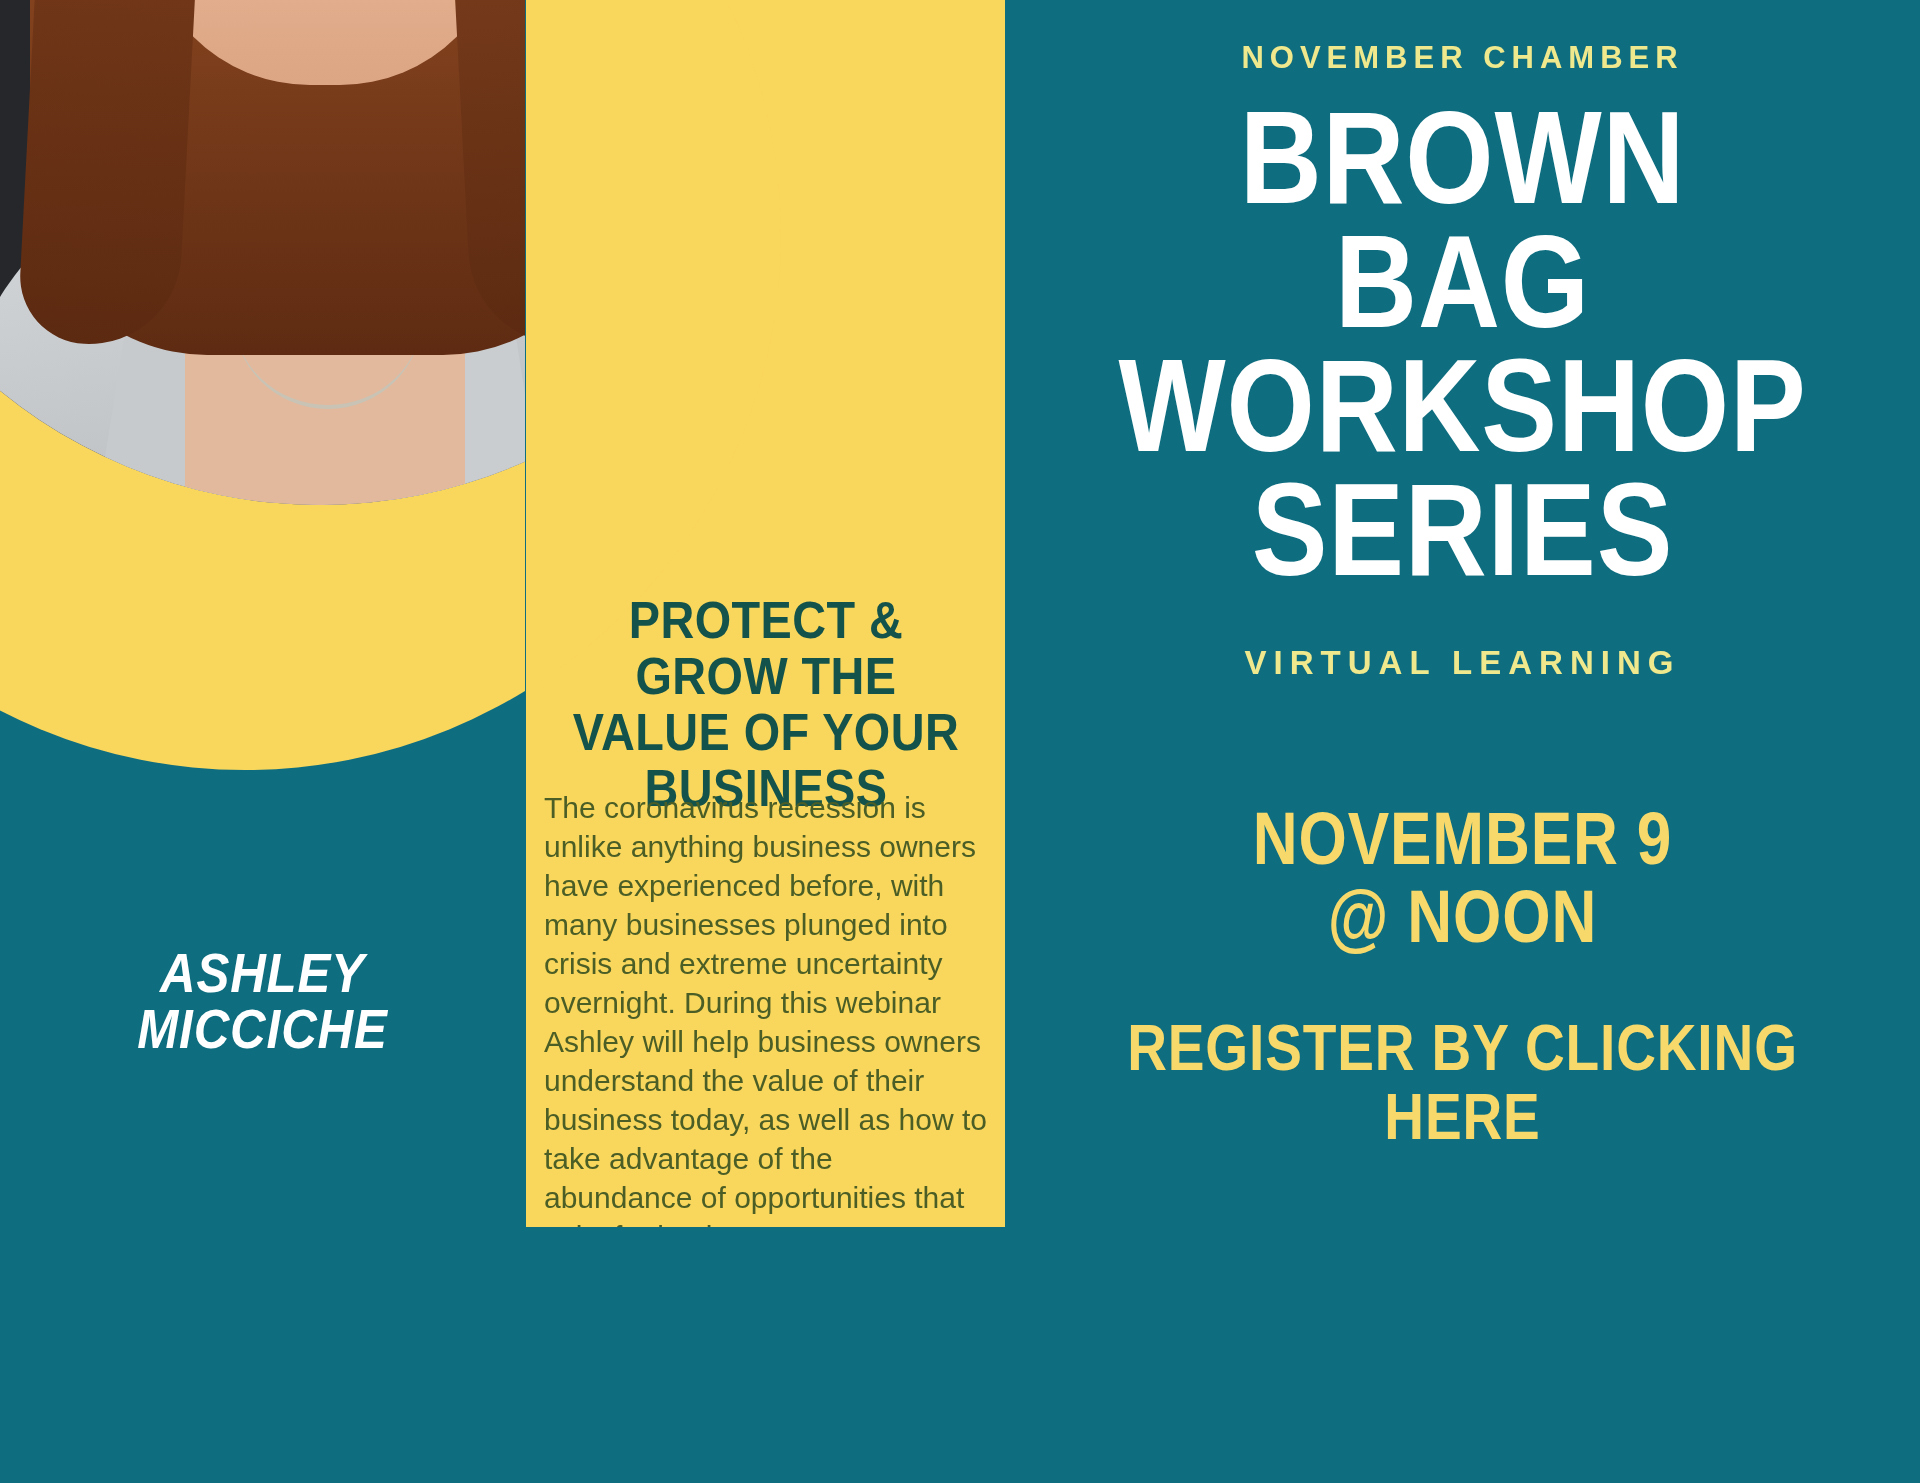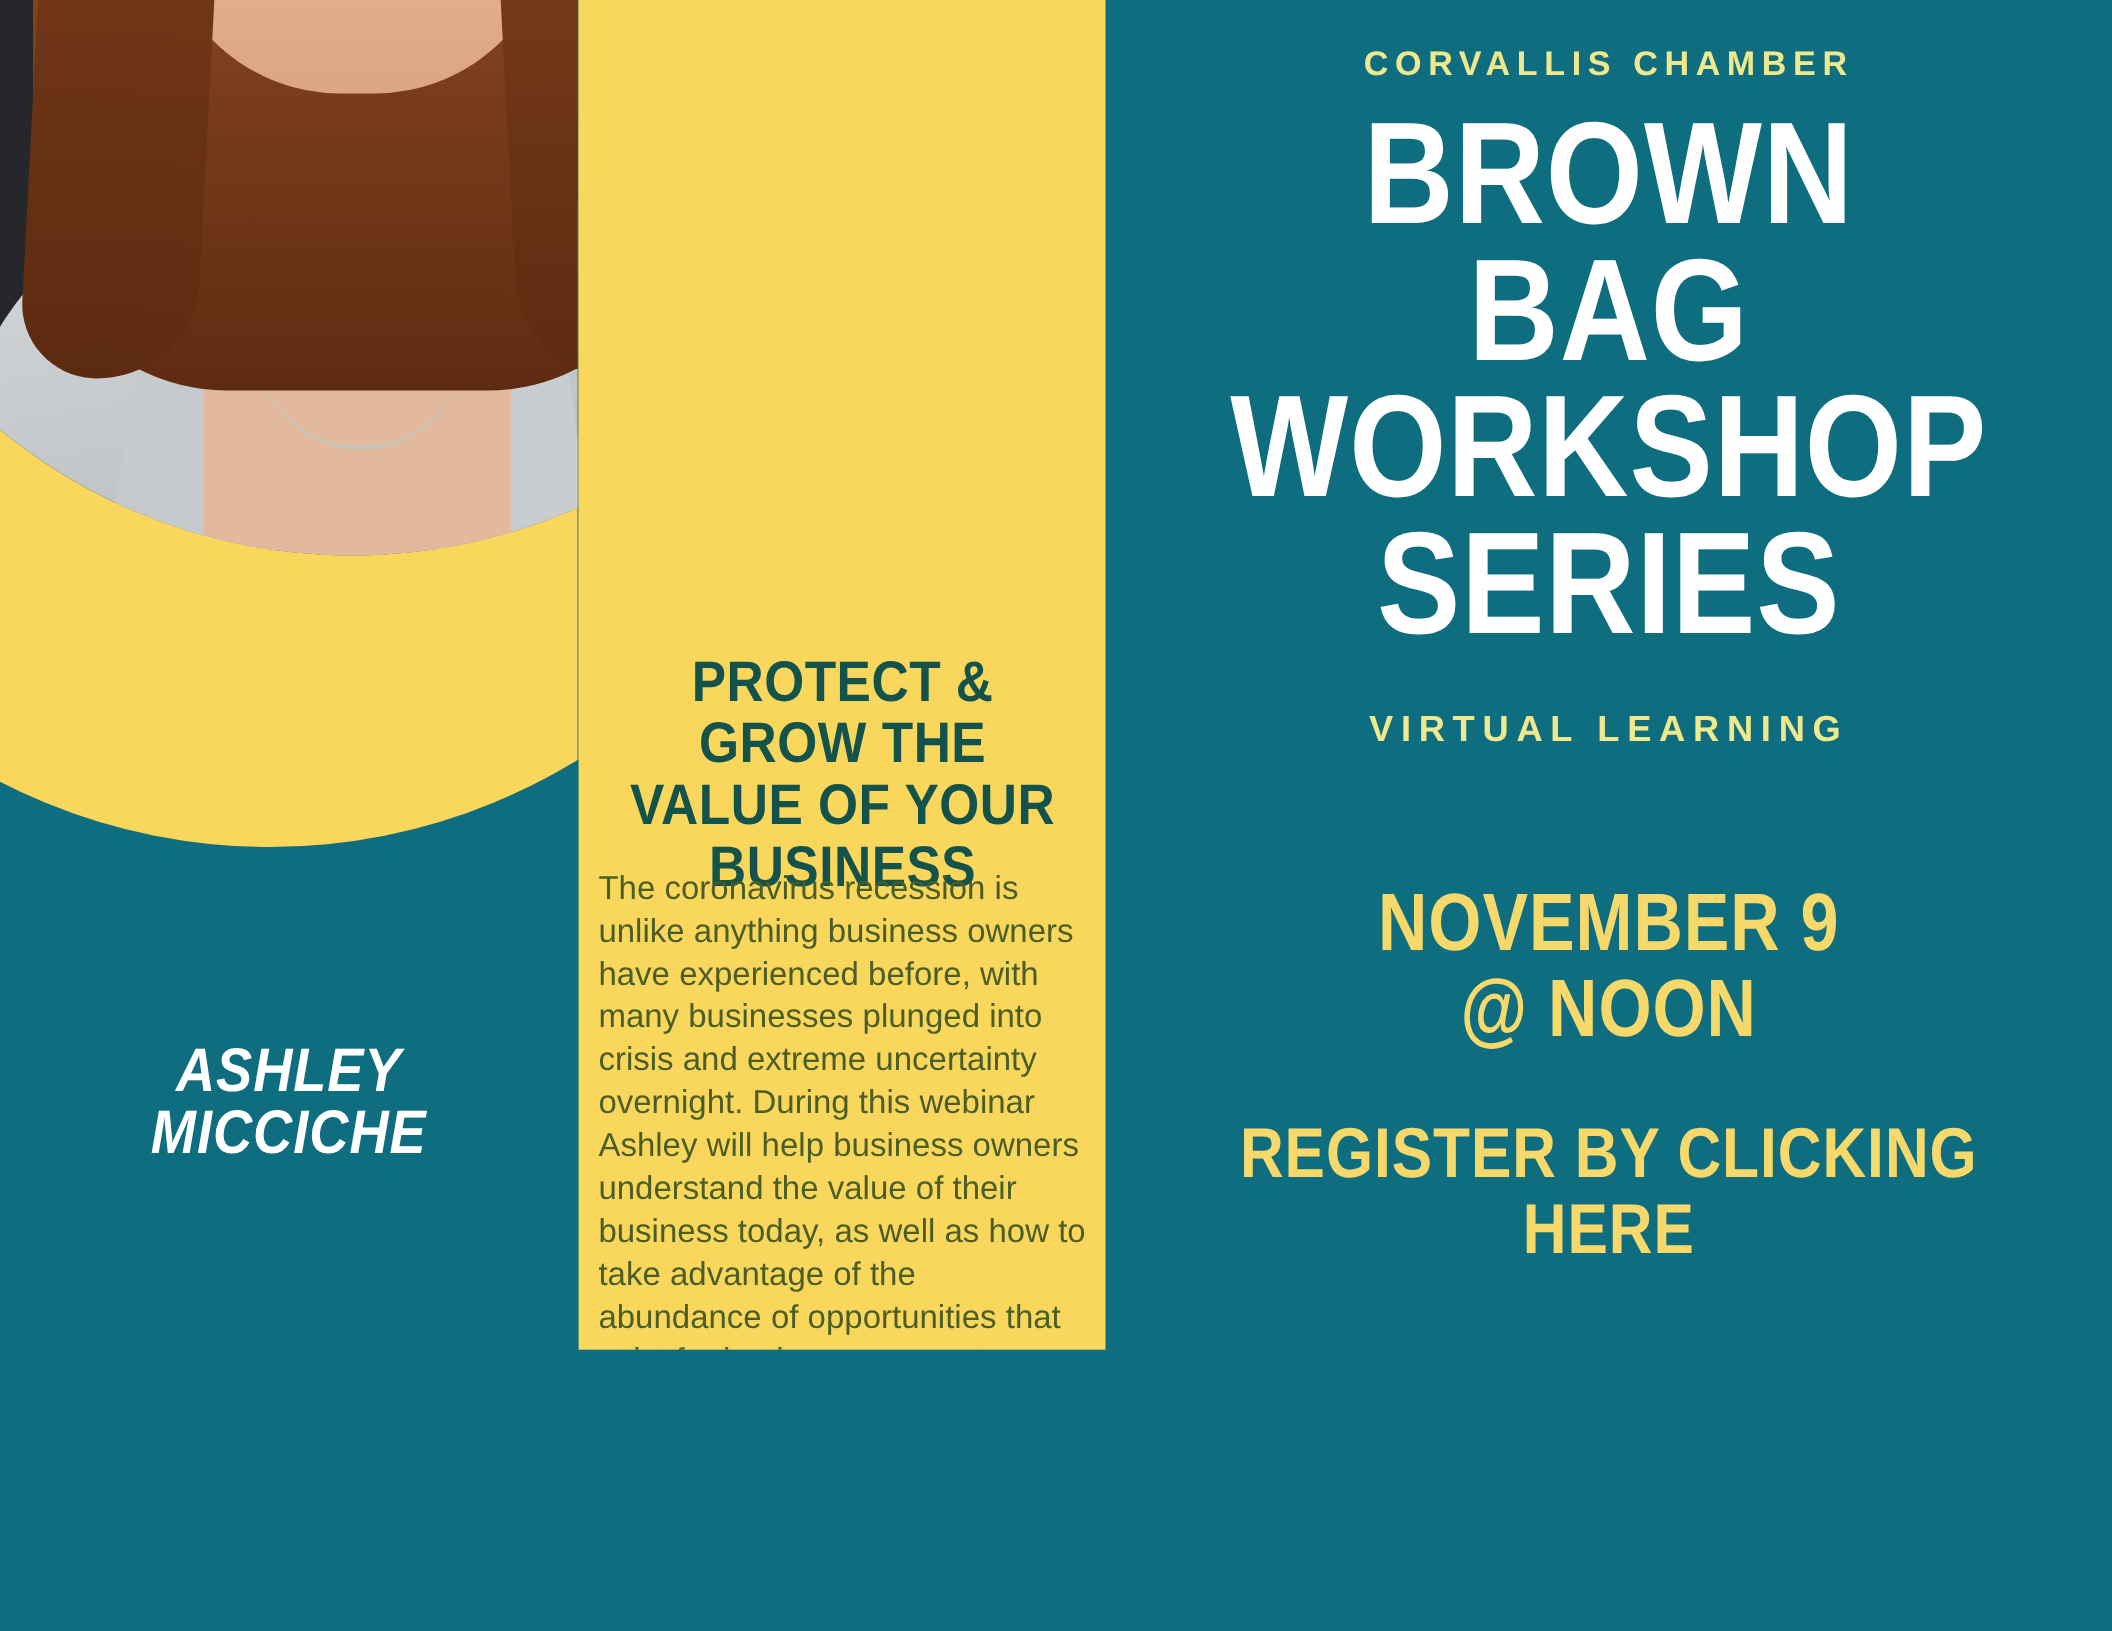--- a/index.html
+++ b/index.html
@@ -144,21 +144,21 @@
       <span class="ln">PROTECT &amp; GROW</span>
       <span class="ln">THE VALUE OF</span>
       <span class="ln">YOUR BUSINESS</span>
     </div>
 
     <div class="mid-body">The coronavirus recession is unlike anything business owners have experienced before, with many businesses plunged into crisis and extreme uncertainty overnight. During this webinar Ashley will help business owners understand the value of their business today, as well as how to take advantage of the abundance of opportunities that exist for business owners to protect and grow their business value.</div>
   </div>
 
   <div class="right-col">
 
-    <div class="r-kicker">CORVALLIS CHAMBER</div>
+    <div class="r-kicker">NOVEMBER CHAMBER</div>
 
     <div class="r-title">
       <span class="ln">BROWN</span>
       <span class="ln">BAG</span>
       <span class="ln">WORKSHOP</span>
       <span class="ln">SERIES</span>
     </div>
 
     <div class="r-virtual">VIRTUAL LEARNING</div>
 

